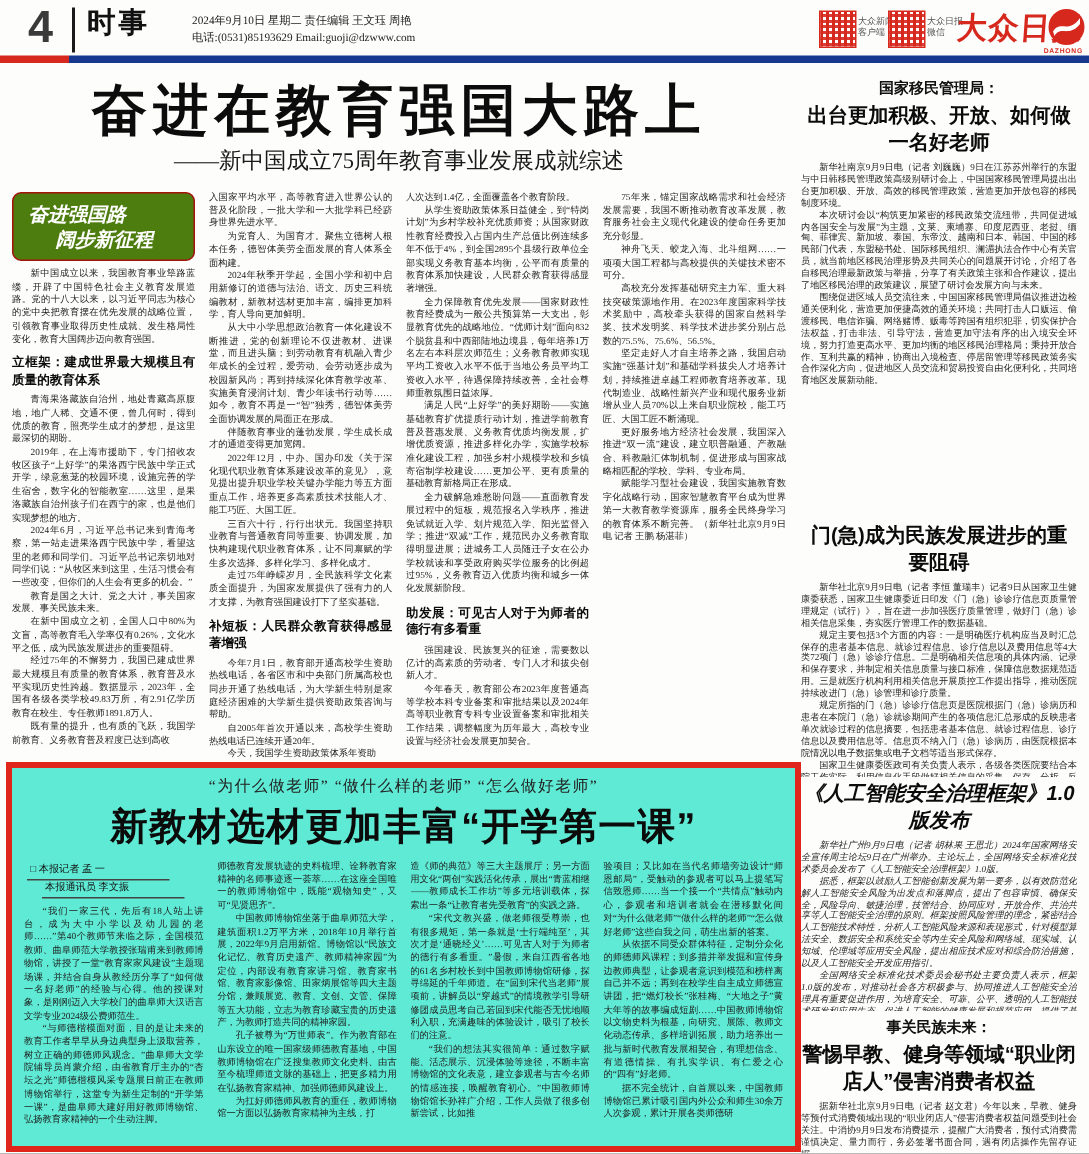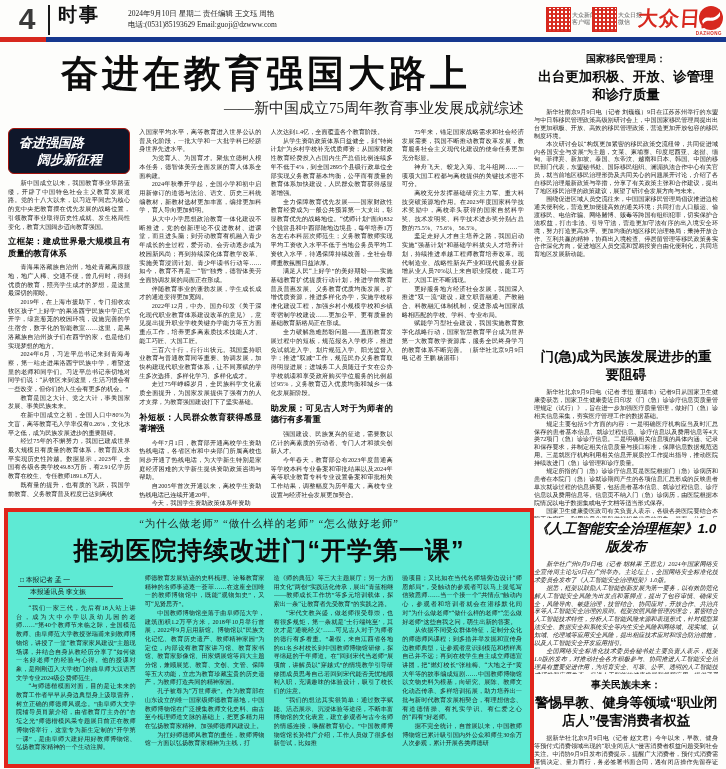--- a/index.html
+++ b/index.html
@@ -26,29 +26,29 @@
   .brand-emblem{position:absolute;right:-2px;top:0;width:26px;height:26px;}
   .brand-latin{position:absolute;right:0;top:26px;font-size:4.5px;color:#d7281e;
                font-family:"Liberation Sans",sans-serif;font-weight:bold;letter-spacing:.5px;}
   .rule-red{position:absolute;left:0;top:37px;width:46px;height:5px;background:#d7281e;}
   .rule-blue{position:absolute;left:46px;top:37px;right:0;height:5px;background:#16388e;}
 
   
   .main-art{position:absolute;left:8px;top:48px;width:516px;}
   .main-headline{margin:4px 0 0;text-align:center;font-family:"Liberation Sans",sans-serif;
                  font-weight:bold;font-size:37px;line-height:44px;letter-spacing:4px;color:#0c0c0c;}
-  .main-subtitle{text-align:right;font-size:15px;line-height:20px;margin:2px 0 10px;color:#1a1a1a;}
+  .main-subtitle{text-align:center;font-size:15px;line-height:20px;margin:2px 0 10px;color:#1a1a1a;}
   .columns{display:flex;gap:9px;}
   .main-cols{height:381px;overflow:hidden;}
   .col{flex:1;overflow:hidden;}
   .para{margin:0;font-size:6.2px;line-height:8.7px;text-align:justify;text-indent:2em;color:#1c1c1c;}
   .para.cont{text-indent:0;}
   .subhead{font-family:"Liberation Sans",sans-serif;font-weight:bold;font-size:8.4px;
            line-height:11.5px;margin:5px 0 4px;color:#0c0c0c;text-align:justify;}
-  .badge{background:#0f172a;border:1px solid #a3130c;border-radius:6px;color:#fff;
+  .badge{background:#4d7c0f;border:1px solid #a3130c;border-radius:6px;color:#fff;
          font-family:"Liberation Sans",sans-serif;font-weight:bold;font-size:13px;
          line-height:17px;padding:5px 0 5px 10px;margin-bottom:5px;font-style:italic;}
   .badge .l2{padding-left:18px;}
 
   
   .feature{position:absolute;left:4px;top:508px;width:506px;height:249px;
            border:4px solid #e0251b;background:#5eead4;padding:3px 8px 0;overflow:hidden;}
   .feature-kicker{text-align:center;font-size:10.5px;letter-spacing:1px;color:#222;margin-top:2px;}
   .feature-headline{margin:3px 0 7px;text-align:center;font-family:"Liberation Sans",sans-serif;
                     font-weight:bold;font-size:25px;letter-spacing:1px;color:#0b0b0b;}
@@ -152,21 +152,21 @@
             <p class="para">坚定走好人才自主培养之路，我国启动实施“强基计划”和基础学科拔尖人才培养计划，持续推进卓越工程师教育培养改革。现代制造业、战略性新兴产业和现代服务业新增从业人员70%以上来自职业院校，能工巧匠、大国工匠不断涌现。</p>
             <p class="para">更好服务地方经济社会发展，我国深入推进“双一流”建设，建立职普融通、产教融合、科教融汇体制机制，促进形成与国家战略相匹配的学校、学科、专业布局。</p>
             <p class="para">赋能学习型社会建设，我国实施教育数字化战略行动，国家智慧教育平台成为世界第一大教育教学资源库，服务全民终身学习的教育体系不断完善。（新华社北京9月9日电 记者 王鹏 杨湛菲）</p>
           </div>
       </div>
     </div>
   </section>
 
   <section class="feature">
     <div class="feature-kicker">“为什么做老师”  “做什么样的老师”  “怎么做好老师”</div>
-    <h2 class="feature-headline">推动医院持续改进门“开学第一课”</h2>
+    <h2 class="feature-headline">新教材选材更加丰富“开学第一课”</h2>
     <div class="columns feature-cols">
       <div class="col">
         <div class="byline">
           <div>□ 本报记者 孟 一</div>
           <div>本报通讯员 李文振</div>
         </div>
         <div>
             <p class="para">“我们一家三代，先后有18人站上讲台，成为大中小学以及幼儿园的老师……”第40个教师节来临之际，全国模范教师、曲阜师范大学教授张瑞甫来到教师博物馆，讲授了一堂“教育家家风建设”主题现场课，并结合自身从教经历分享了“如何做一名好老师”的经验与心得。他的授课对象，是刚刚迈入大学校门的曲阜师大汉语言文学专业2024级公费师范生。</p>
             <p class="para">“与师德楷模面对面，目的是让未来的教育工作者早早从身边典型身上汲取营养，树立正确的师德师风观念。”曲阜师大文学院辅导员肖蒙介绍，由省教育厅主办的“杏坛之光”师德楷模风采专题展日前正在教师博物馆举行，这堂专为新生定制的“开学第一课”，是曲阜师大建好用好教师博物馆、弘扬教育家精神的一个生动注脚。</p>
           </div>
@@ -192,21 +192,21 @@
             <p class="para">从依据不同受众群体特征，定制分众化的师德师风课程；到多措并举发掘和宣传身边教师典型，让参观者意识到模范和榜样离自己并不远；再到在校学生自主成立师德宣讲团，把“燃灯校长”张桂梅、“大地之子”黄大年等的故事编成短剧……中国教师博物馆以文物史料为根基，向研究、展陈、教师文化动态传承、多样培训拓展，助力培养出一批与新时代教育发展相契合，有理想信念、有道德情操、有扎实学识、有仁爱之心的“四有”好老师。</p>
             <p class="para">据不完全统计，自首展以来，中国教师博物馆已累计吸引国内外公众和师生30余万人次参观，累计开展各类师德研</p>
           </div>
       </div>
     </div>
   </section>
 
   <aside class="rail">
     <article class="rail-art art1">
       <div class="rail-kicker">国家移民管理局：</div>
-      <h3 class="rail-headline">出台更加积极、开放、诊管理和诊疗质量</h3>
+      <h3 class="rail-headline">出台更加积极、开放、如何做一名好老师</h3>
       <div class="rail-body">
           <p class="para">新华社南京9月9日电（记者 刘巍巍）9日在江苏苏州举行的东盟与中日韩移民管理政策高级别研讨会上，中国国家移民管理局提出出台更加积极、开放、高效的移民管理政策，营造更加开放包容的移民制度环境。</p>
           <p class="para">本次研讨会以“构筑更加紧密的移民政策交流纽带，共同促进域内各国安全与发展”为主题，文莱、柬埔寨、印度尼西亚、老挝、缅甸、菲律宾、新加坡、泰国、东帝汶、越南和日本、韩国、中国的移民部门代表，东盟秘书处、国际移民组织、澜湄执法合作中心有关官员，就当前地区移民治理形势及共同关心的问题展开讨论，介绍了各自移民治理最新政策与举措，分享了有关政策主张和合作建议，提出了地区移民治理的政策建议，展望了研讨会发展方向与未来。</p>
           <p class="para">围绕促进区域人员交流往来，中国国家移民管理局倡议推进边检通关便利化，营造更加便捷高效的通关环境；共同打击人口贩运、偷渡移民、电信诈骗、网络赌博、贩毒等跨国有组织犯罪，切实保护合法权益，打击非法、引导守法，营造更加守法有序的出入境安全环境，努力打造更高水平、更加均衡的地区移民治理格局；秉持开放合作、互利共赢的精神，协商出入境检查、停居留管理等移民政策务实合作深化方向，促进地区人员交流和贸易投资自由化便利化，共同培育地区发展新动能。</p>
         </div>
     </article>
     <article class="rail-art art2">
       <h3 class="rail-headline">门(急)成为民族发展进步的重要阻碍</h3>
       <div class="rail-body">
           <p class="para">新华社北京9月9日电（记者 李恒 董瑞丰）记者9日从国家卫生健康委获悉，国家卫生健康委近日印发《门（急）诊诊疗信息页质量管理规定（试行）》，旨在进一步加强医疗质量管理，做好门（急）诊相关信息采集，夯实医疗管理工作的数据基础。</p>

